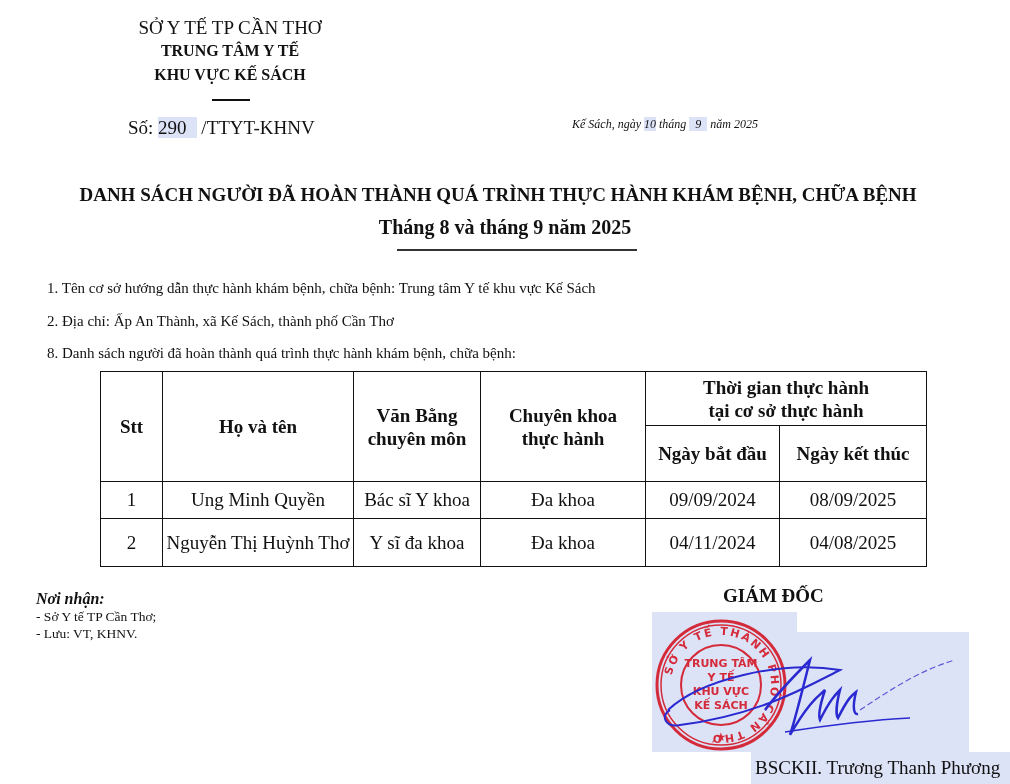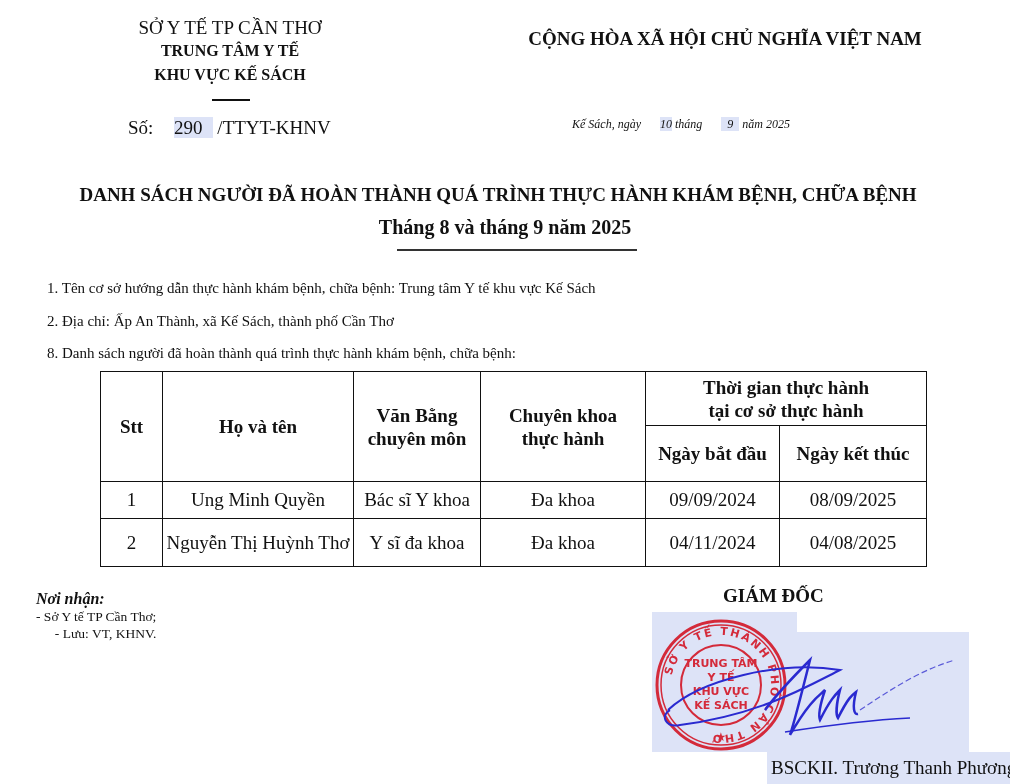--- a/index.html
+++ b/index.html
@@ -2,21 +2,21 @@
 <html><head>
 <meta charset="utf-8">
 <style>
   html, body { margin:0; padding:0; }
   body {
     width:1010px; height:784px; background:#ffffff; position:relative; overflow:hidden;
     font-family: "Liberation Serif", "DejaVu Serif", serif; color:#111;
   }
   .abs { position:absolute; }
   .center { text-align:center; }
-  .hl { background:#dde3f7;margin-left:16px; }
+  .hl { background:#dde3f7; }
 
   #left-head { left:100px; top:17px; width:260px; }
   #left-head .l1 { font-size:19px; line-height:22px; }
   #left-head .l2 { font-size:16px; line-height:24px; font-weight:bold; }
   #left-rule { left:212px; top:99px; width:38px; height:1.5px; background:#111; }
   #doc-number { left:128px; top:117px; font-size:19px; }
 
   #right-head { left:500px; top:27px; width:450px; }
   #right-head .r1 { font-size:19px; font-weight:bold; line-height:24px; }
   #right-head .r2 { font-size:19px; font-weight:bold; line-height:24px; text-decoration:underline; }
@@ -32,41 +32,40 @@
   table#practice-table {
     position:absolute; left:100px; top:371px; border-collapse:collapse;
     font-size:19px;
   }
   #practice-table td, #practice-table th { border:1.5px solid #111; text-align:center; padding:0 2px; }
   #practice-table th { font-weight:bold; line-height:23px; }
   #practice-table td { line-height:22px; }
 
   #recipients { left:36px; top:590px; }
   #recipients .rtitle { font-size:16px; font-weight:bold; font-style:italic; }
-  #recipients .ritem { font-size:13.5px; line-height:17px;text-align:right; }
+  #recipients .ritem { font-size:13.5px; line-height:17px; }
 
   #signer-title { left:723px; top:585px; font-size:19px; font-weight:bold; }
   .hlbox { position:absolute; background:#dde3f7; }
   #stamp { left:653px; top:617px; width:136px; height:136px; }
   #signature { left:660px; top:640px; width:300px; height:100px; }
   #signer-name { left:751px; top:752px; width:282px; height:32px; font-size:19px; line-height:32px; padding-left:4px; box-sizing:border-box; }
 </style>
 </head>
 <body>
 
 <div class="abs center" id="left-head">
   <div class="l1">SỞ Y TẾ TP CẦN THƠ</div>
   <div class="l2">TRUNG TÂM Y TẾ</div>
   <div class="l2">KHU VỰC KẾ SÁCH</div>
 </div>
 <div class="abs" id="left-rule"></div>
 <div class="abs" id="doc-number"><span>Số: </span><span class="hl" style="padding-right:10px">290</span><span> /TTYT-KHNV</span></div>
 
 <div class="abs center" id="right-head">
-  <div class="r1">CỘNG HÒA XÃ HỘI CHỦ NGHĨA VIỆT NAM</div>
 </div>
 <div class="abs" id="date-line"><span>Kế Sách, ngày </span><span class="hl">10</span><span> tháng </span><span class="hl" style="padding:0 6px">9</span><span> năm 2025</span></div>
 
 <div class="abs center" id="title">DANH SÁCH NGƯỜI ĐÃ HOÀN THÀNH QUÁ TRÌNH THỰC HÀNH KHÁM BỆNH, CHỮA BỆNH</div>
 <div class="abs center" id="subtitle">Tháng 8 và tháng 9 năm 2025</div>
 <div class="abs" id="title-rule"></div>
 
 <div class="abs item" id="item1">1. Tên cơ sở hướng dẫn thực hành khám bệnh, chữa bệnh: Trung tâm Y tế khu vực Kế Sách</div>
 <div class="abs item" id="item2">2. Địa chỉ: Ấp An Thành, xã Kế Sách, thành phố Cần Thơ</div>
 <div class="abs item" id="item3">8. Danh sách người đã hoàn thành quá trình thực hành khám bệnh, chữa bệnh:</div>

